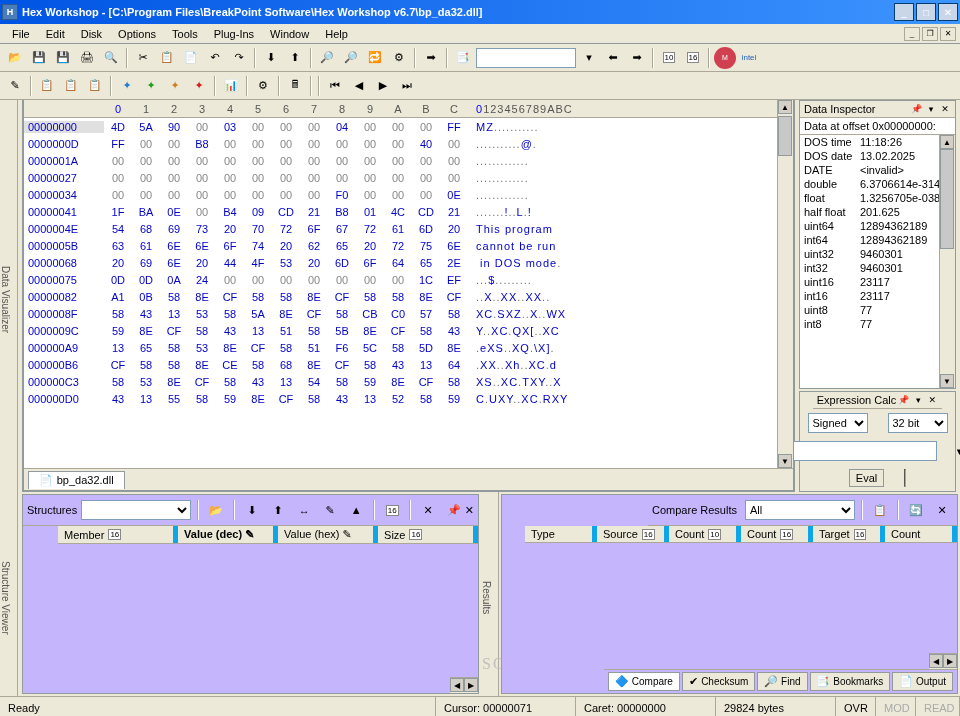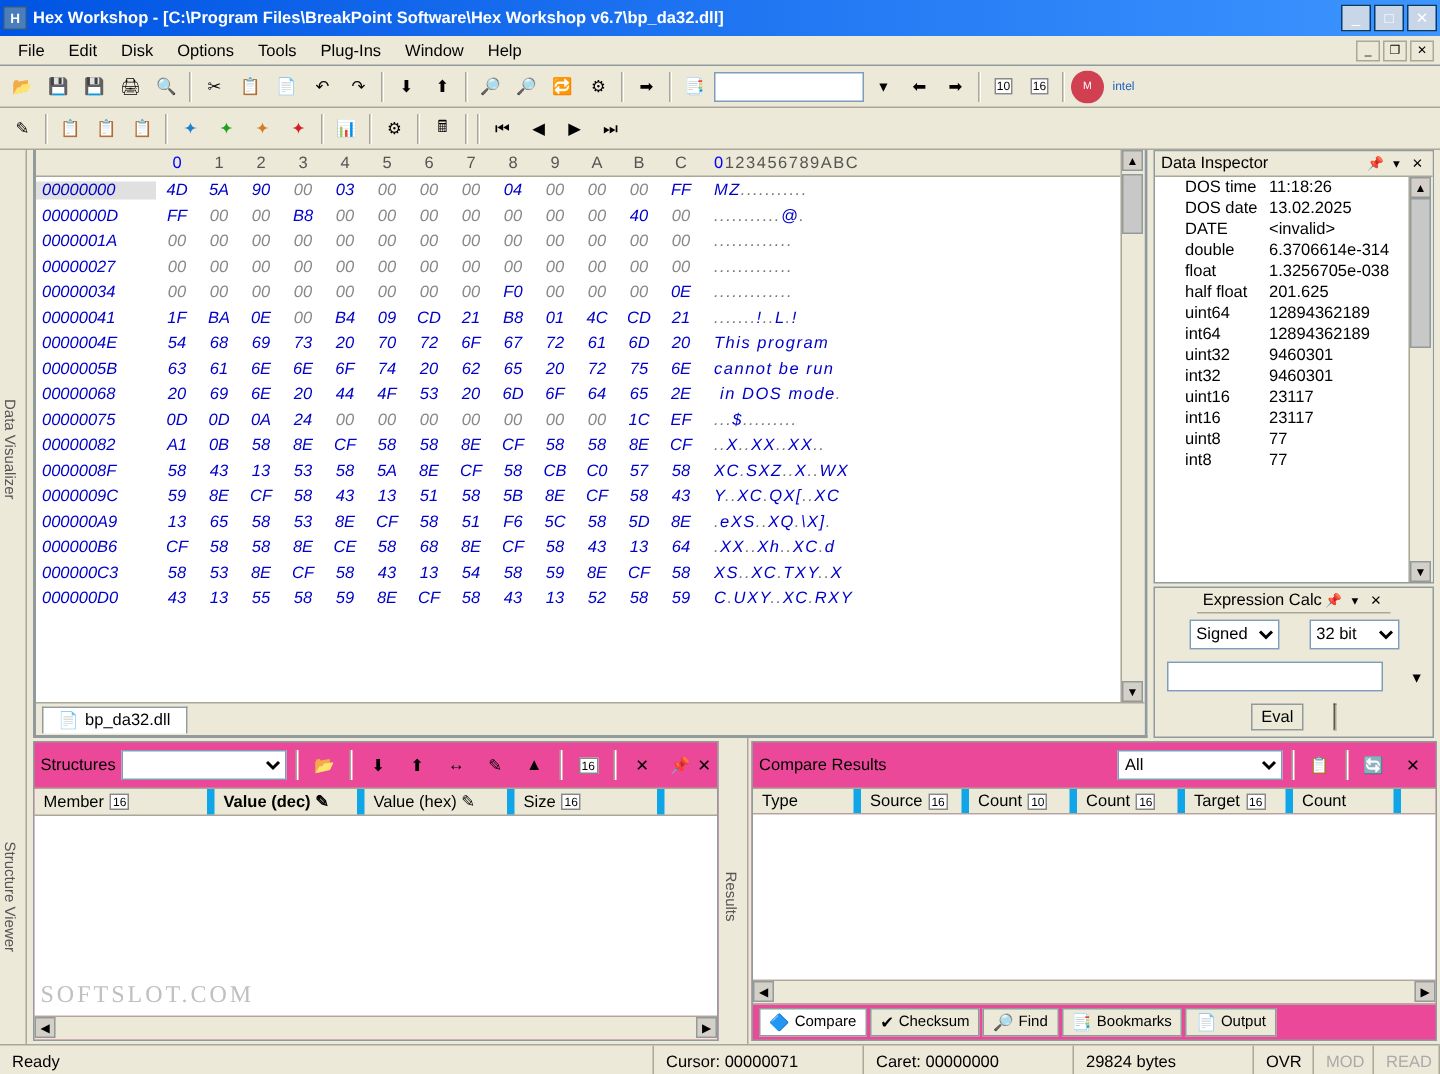--- a/index.html
+++ b/index.html
@@ -19,54 +19,54 @@
 select, input[type=text] { font-size: 11px; border: 1px solid #7f9db9; background: white; height: 20px; }
 .main { display: flex; height: 392px; }
 .vtab { width: 18px; background: #ece9d8; border-right: 1px solid #aca899; writing-mode: vertical-lr; text-align: center; padding-top: 8px; color: #555; font-size: 10px; }
 .hexarea { flex: 1; display: flex; flex-direction: column; border: 2px solid #919b9c; border-top: none; margin: 0 4px; background: white; }
 .hexhdr { display: flex; background: #ece9d8; border-bottom: 1px solid #aca899; font-family: 'Courier New', monospace; font-size: 12px; height: 18px; align-items: center; }
 .hexhdr .off { width: 80px; }
 .hexhdr .col { width: 28px; text-align: center; color: #555; }
 .hexhdr .col.sel { color: #0000ff; }
 .hexhdr .asc { padding-left: 8px; color: #555; letter-spacing: 1px; }
 .hexhdr .asc .sel { color: #0000ff; }
-.hexbody { flex: 1; overflow: hidden; font-family: 'Courier New', monospace; font-size: 12px; position: relative; font-style: italic; }
+.hexbody { flex: 1; overflow: hidden; font-family: 'Courier New', monospace; font-size: 12px; position: relative; }
 .hexrow { display: flex; height: 17px; align-items: center; }
 .hexrow.first .off { background: #e0e0e0; }
 .hexrow .off { width: 80px; color: #0000c8; padding-left: 4px; }
 .hexrow .byte { width: 28px; text-align: center; }
 .hexrow .byte.grey { color: #888; }
 .hexrow .byte.blue { color: #0000c8; }
 .hexrow .ascii { padding-left: 8px; letter-spacing: 1px; color: #777; white-space: pre; }
 .hexrow .ascii .b { color: #0000c8; }
 .hexscroll { width: 16px; background: #ece9d8; border-left: 1px solid #aca899; position: relative; }
 .hexscroll .thumb { position: absolute; top: 16px; width: 14px; height: 40px; background: #c8c8c8; border: 1px solid #919b9c; left: 0; }
 .hexscroll .arr { width: 14px; height: 14px; background: #d4d0c8; border: 1px solid #919b9c; display: flex; align-items: center; justify-content: center; font-size: 8px; }
 .hexscroll .arr.bot { position: absolute; bottom: 0; }
 .filetab { height: 22px; background: #ece9d8; border-top: 1px solid #aca899; display: flex; align-items: center; padding-left: 4px; }
 .filetab .tab { background: white; border: 1px solid #919b9c; border-bottom: none; padding: 2px 10px; display: flex; align-items: center; gap: 4px; }
-.rightpane { width: 191px; display: flex; flex-direction: column; gap: 2px; padding-right: 4px; }
+.rightpane { width: 161px; display: flex; flex-direction: column; gap: 2px; padding-right: 4px; }
 .panel { border: 1px solid #919b9c; background: #ece9d8; display: flex; flex-direction: column; }
 .panelhdr { background: #ece9d8; border-bottom: 1px solid #aca899; padding: 2px 4px; display: flex; align-items: center; font-weight: normal; }
 .panelhdr .title { flex: 1; }
 .panelhdr .pbtn { width: 12px; height: 12px; display: flex; align-items: center; justify-content: center; font-size: 9px; cursor: pointer; margin-left: 2px; }
 .disub { background: white; border-bottom: 1px solid #aca899; padding: 2px 4px; }
 .dilist { flex: 1; background: white; overflow: hidden; font-size: 11px; position: relative; }
 .dirow { display: flex; padding: 1px 4px; }
-.dirow .k { width: 56px; margin-left: 16px; }
+.dirow .k { width: 56px; }
 .dirow .v { flex: 1; }
 .discrl { position: absolute; right: 0; top: 0; bottom: 0; width: 16px; background: #ece9d8; border-left: 1px solid #aca899; }
 .discrl .thumb { position: absolute; top: 14px; width: 14px; height: 100px; background: #c8c8c8; border: 1px solid #919b9c; }
 .discrl .arr { width: 14px; height: 14px; background: #d4d0c8; border: 1px solid #919b9c; display: flex; align-items: center; justify-content: center; font-size: 8px; }
 .discrl .arr.bot { position: absolute; bottom: 0; }
 .exprcalc { background: #ece9d8; align-items: center; }
 .exprrow { display: flex; gap: 20px; padding: 4px; align-items: center; }
 .exprbtn { border: 1px solid #919b9c; background: #ece9d8; padding: 2px 6px; cursor: pointer; }
 .bottom { display: flex; height: 204px; }
-.bpanel { flex: 1; border: 1px solid #919b9c; margin: 2px; display: flex; flex-direction: column; background: #ec4899; position: relative; }
+.bpanel { flex: 1; border: 1px solid #919b9c; margin: 2px; display: flex; flex-direction: column; background: #c4b5fd; position: relative; align-items: flex-end; }
 .bphdr { display: flex; align-items: center; padding: 4px; gap: 4px; border-bottom: 1px solid #aca899; }
 .bphdr .lbl { }
 .bpcols { display: flex; background: #ece9d8; border-bottom: 1px solid #aca899; }
 .bpcol { border-right: 5px solid #0ea5e9; padding: 2px 6px; display: flex; align-items: center; gap: 4px; }
 .bpbody { flex: 1; background: white; position: relative; }
 .watermark { position: absolute; bottom: 4px; left: 4px; font-family: Liberation Serif, serif; font-size: 16px; color: #c0c0c0; letter-spacing: 2px; }
 .bptabs { display: flex; border-top: 1px solid #aca899; padding: 2px 4px; gap: 2px; }
 .bptab { border: 1px solid #919b9c; background: #ece9d8; padding: 2px 6px; display: flex; align-items: center; gap: 3px; cursor: pointer; font-size: 10px; }
 .bptab.active { background: white; }
 .hscroll { height: 16px; background: #ece9d8; border-top: 1px solid #aca899; display: flex; }
@@ -502,20 +502,21 @@
     </div>
   </div>
   <div class="rightpane">
     <div class="panel" style="flex:1">
       <div class="panelhdr">
         <span class="title">Data Inspector</span>
         <span class="pbtn">📌</span>
         <span class="pbtn">▾</span>
         <span class="pbtn">✕</span>
       </div>
+      <div class="disub">Data at offset 0x00000000:</div>
       <div class="dilist" id="dilist">
         <div class="dirow">
             <div class="k">DOS time</div>
             <div class="v">11:18:26</div>
           </div>
           <div class="dirow">
             <div class="k">DOS date</div>
             <div class="v">13.02.2025</div>
           </div>
           <div class="dirow">

